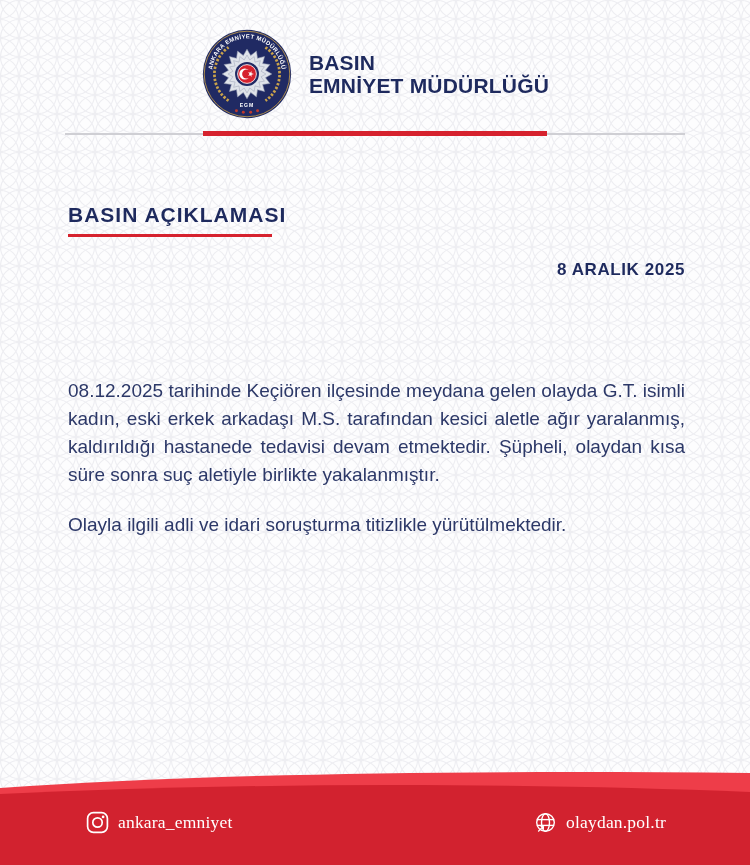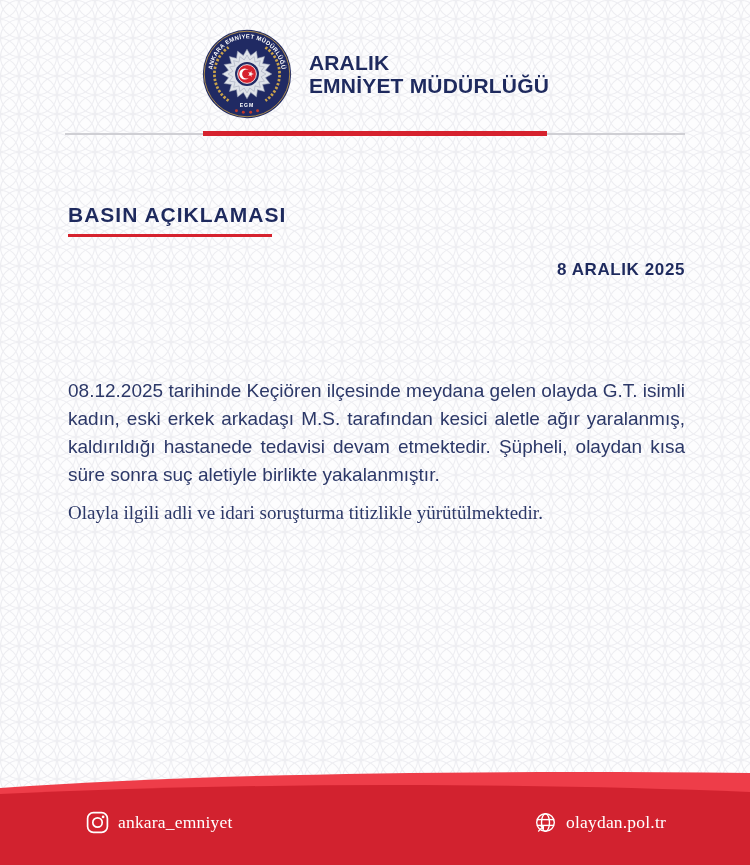--- a/index.html
+++ b/index.html
@@ -48,21 +48,21 @@
   .title-underline { width: 204px; height: 3px; background: #d6222e; margin-top: 7px; }
   .date-line {
     margin-top: 23px; text-align: right;
     font-size: 17px; font-weight: bold; color: #1e2a5e; letter-spacing: 0.6px;
   }
   .body-text p {
     font-size: 19px; line-height: 28px; color: #2c3868;
     text-align: justify;
   }
   .body-text p.first { margin-top: 97px; }
-  .body-text p + p { margin-top: 10px; font-family: Liberation Serif, serif; }
+  .body-text p + p { margin-top: 22px; }
 
   
   .footer {
     position: absolute; left: 0; bottom: 0; width: 750px; height: 110px; z-index: 2;
   }
   .footer-swoosh { position: absolute; inset: 0; width: 750px; height: 110px; }
   .footer-content {
     position: absolute; left: 0; right: 0; top: 56px;
     display: flex; justify-content: space-between; align-items: center;
     padding: 0 84px 0 86px;
@@ -127,21 +127,21 @@
         <text x="50" y="86" text-anchor="middle" font-size="5.6" font-weight="bold" fill="#ffffff" letter-spacing="1" font-family="Liberation Sans, sans-serif">EGM</text>
         <g fill="#c0392b">
           <circle cx="38.5" cy="90" r="1.6"></circle>
           <circle cx="46" cy="91.5" r="1.6"></circle>
           <circle cx="54" cy="91.5" r="1.6"></circle>
           <circle cx="61.5" cy="90" r="1.6"></circle>
         </g>
       </svg>
     </div>
     <div class="org-title">
-      <div>ARALIK</div>
+      <div>BASIN</div>
       <div>EMNİYET MÜDÜRLÜĞÜ</div>
     </div>
   </header>
 
   <div class="divider">
     <div class="divider-gray"></div>
     <div class="divider-red"></div>
   </div>
 
   <main>

